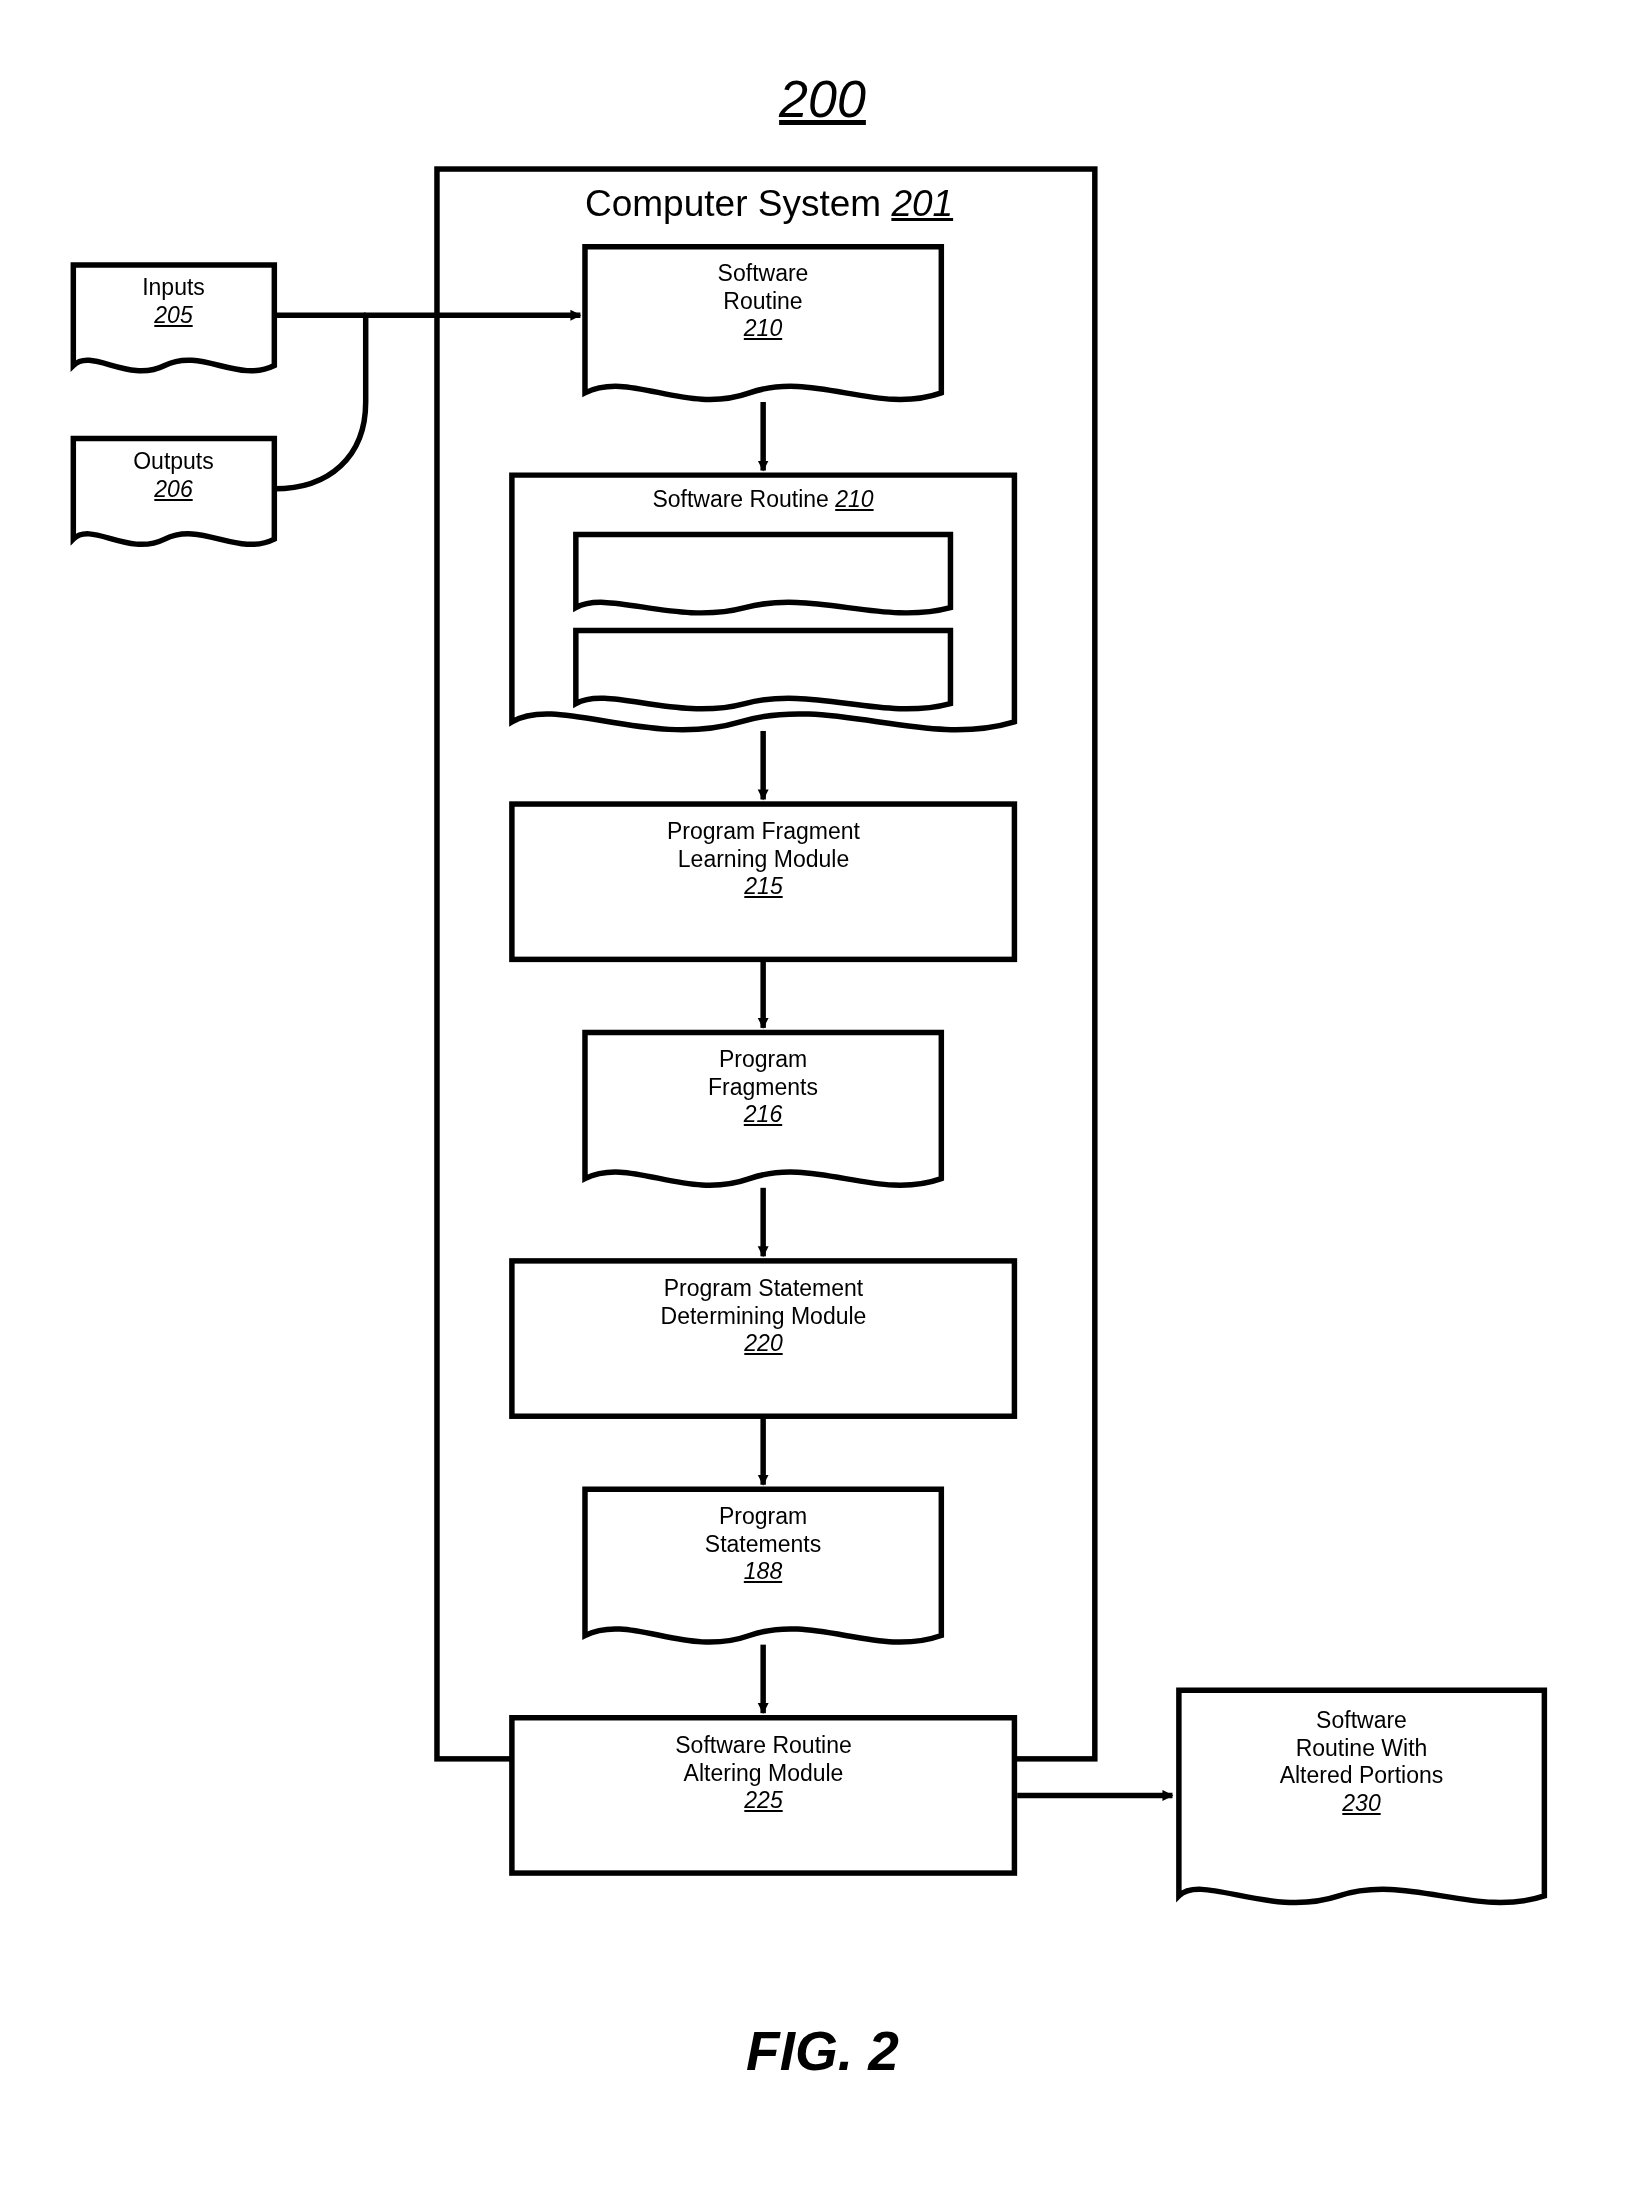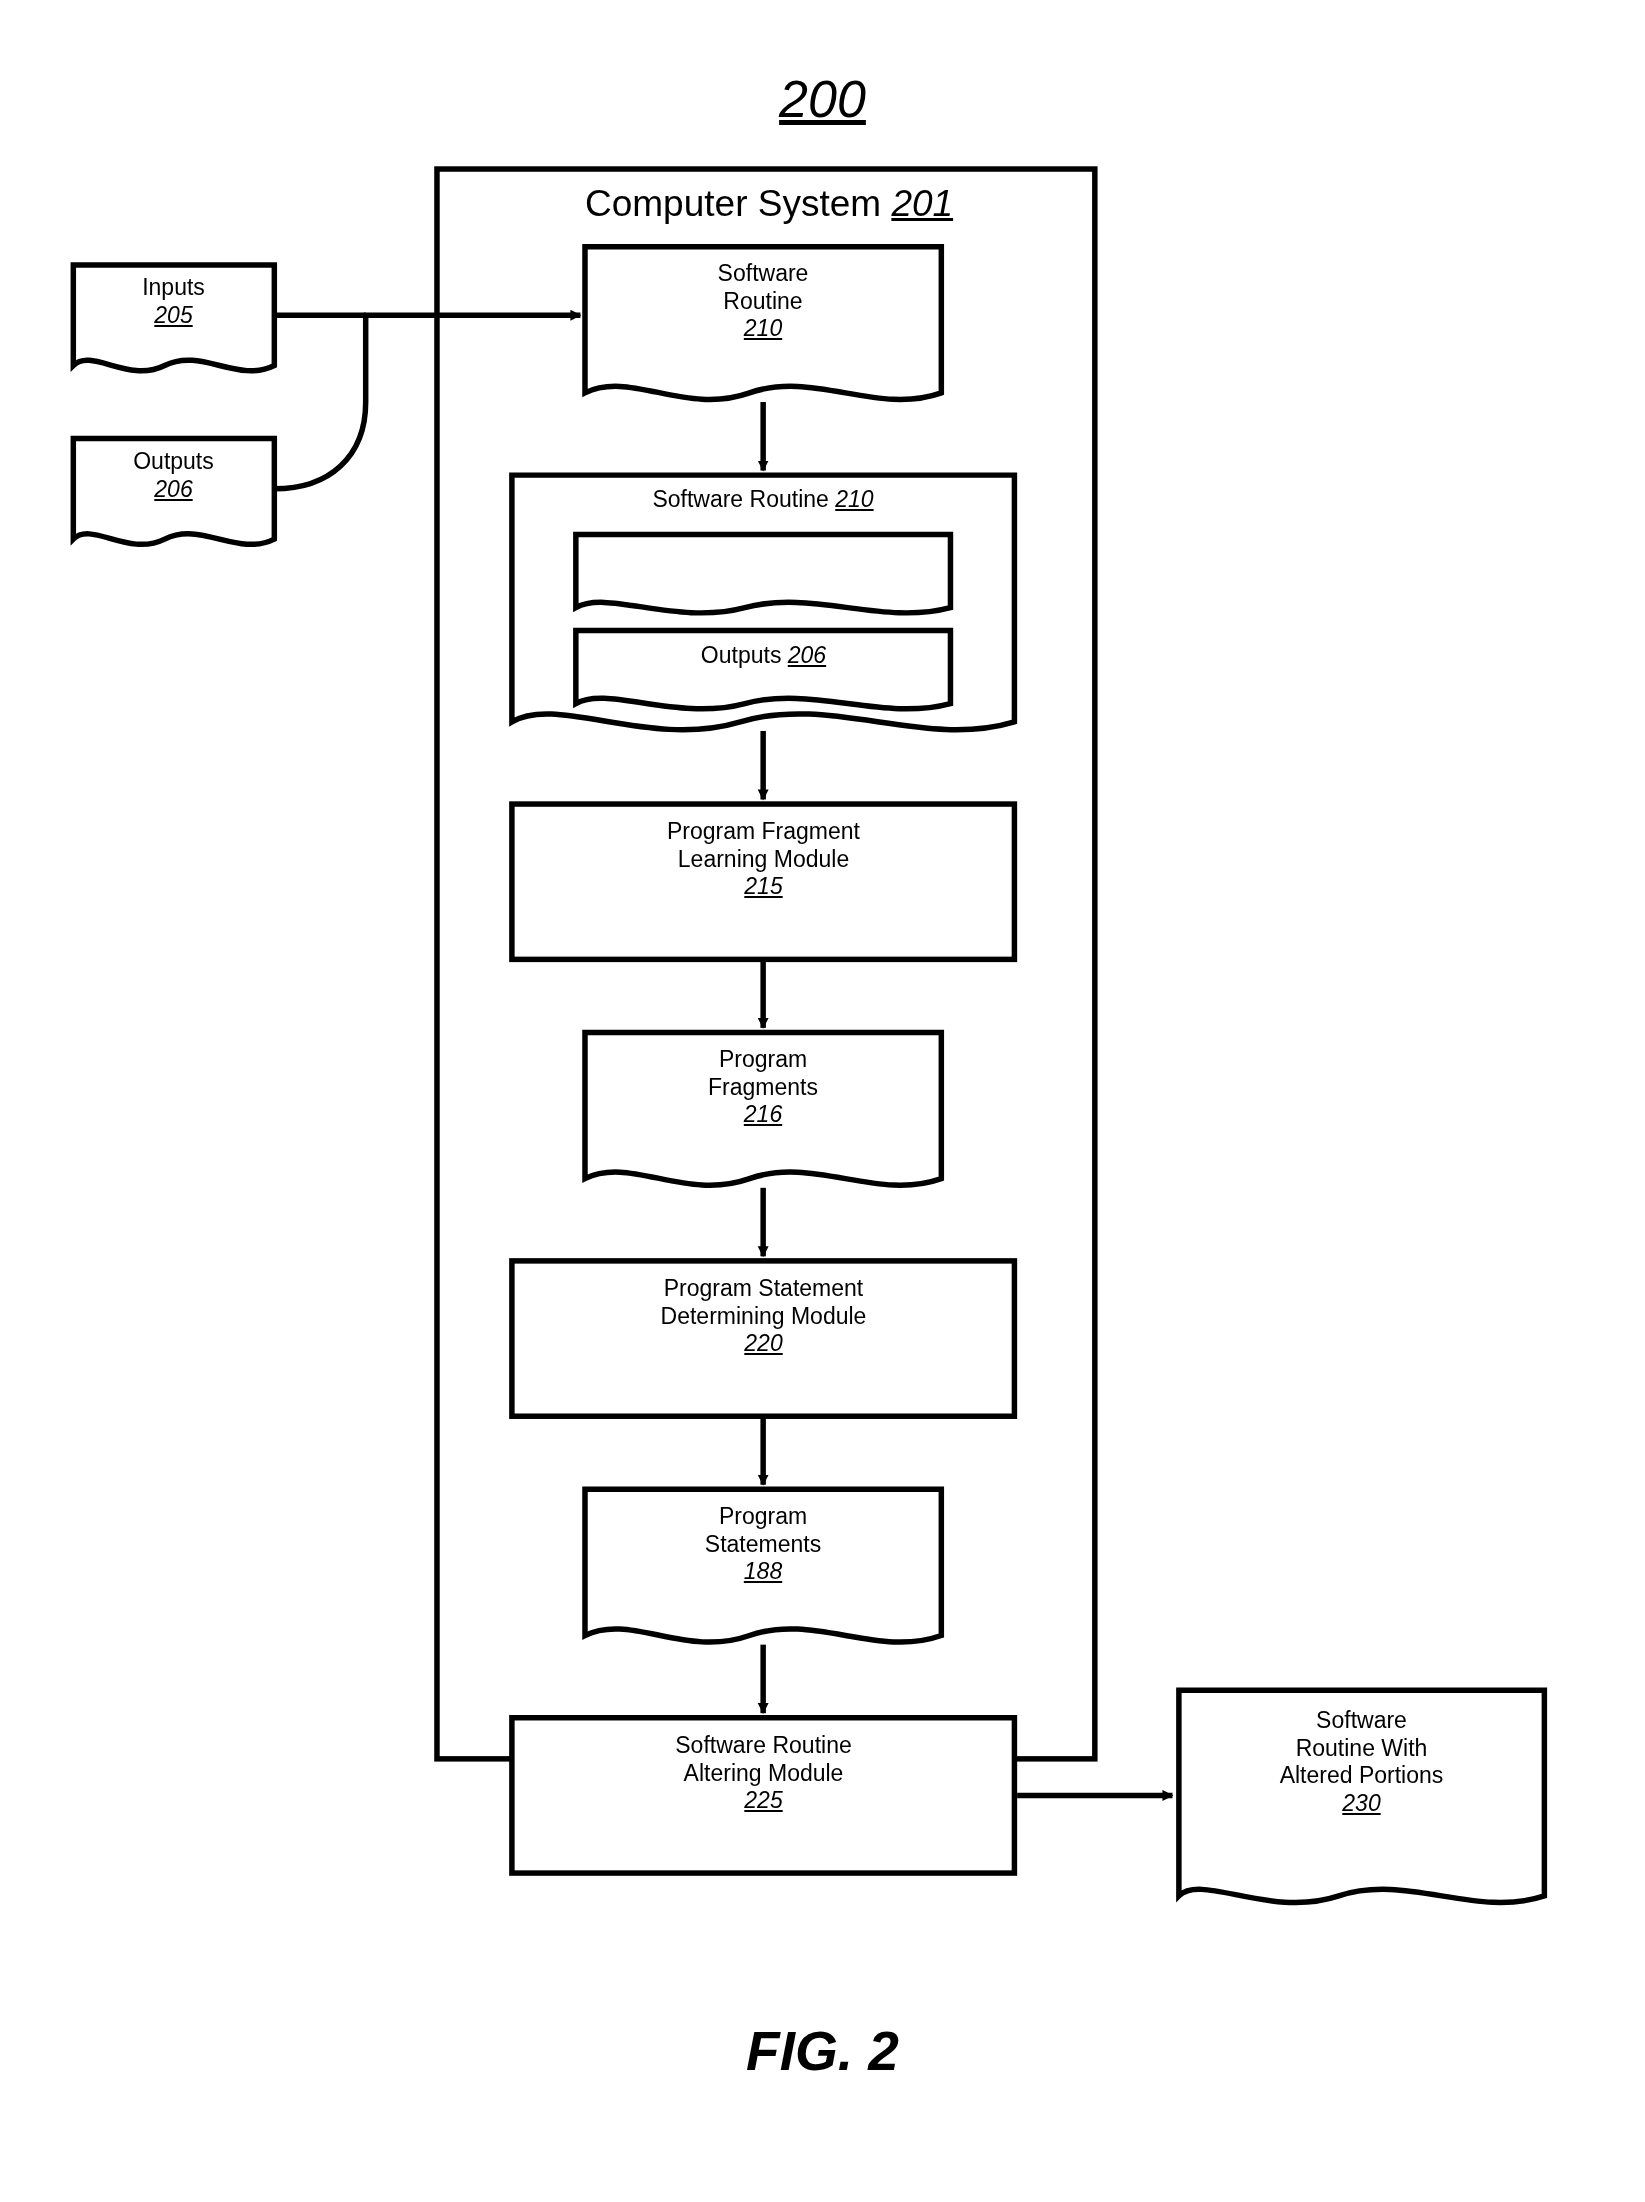--- a/index.html
+++ b/index.html
@@ -174,24 +174,20 @@
   <span>Software<br>Routine</span><br>
   <span class="ref">210</span>
 </div>
 
 <div class="label" style="left:530px; top:486px; width:466px; white-space:nowrap;">
   <span>Software Routine</span>
   <span class="ref">210</span>
 </div>
 
 
-<div class="label" style="left:576px; top:642px; width:375px; white-space:nowrap;">
-  <span>Outputs</span>
-  <span class="ref">206</span>
-</div>
 
 <div class="label" style="left:512px; top:818px; width:503px;">
   <span>Program Fragment<br>Learning Module</span><br>
   <span class="ref">215</span>
 </div>
 
 <div class="label" style="left:585px; top:1046px; width:356px;">
   <span>Program<br>Fragments</span><br>
   <span class="ref">216</span>
 </div>

